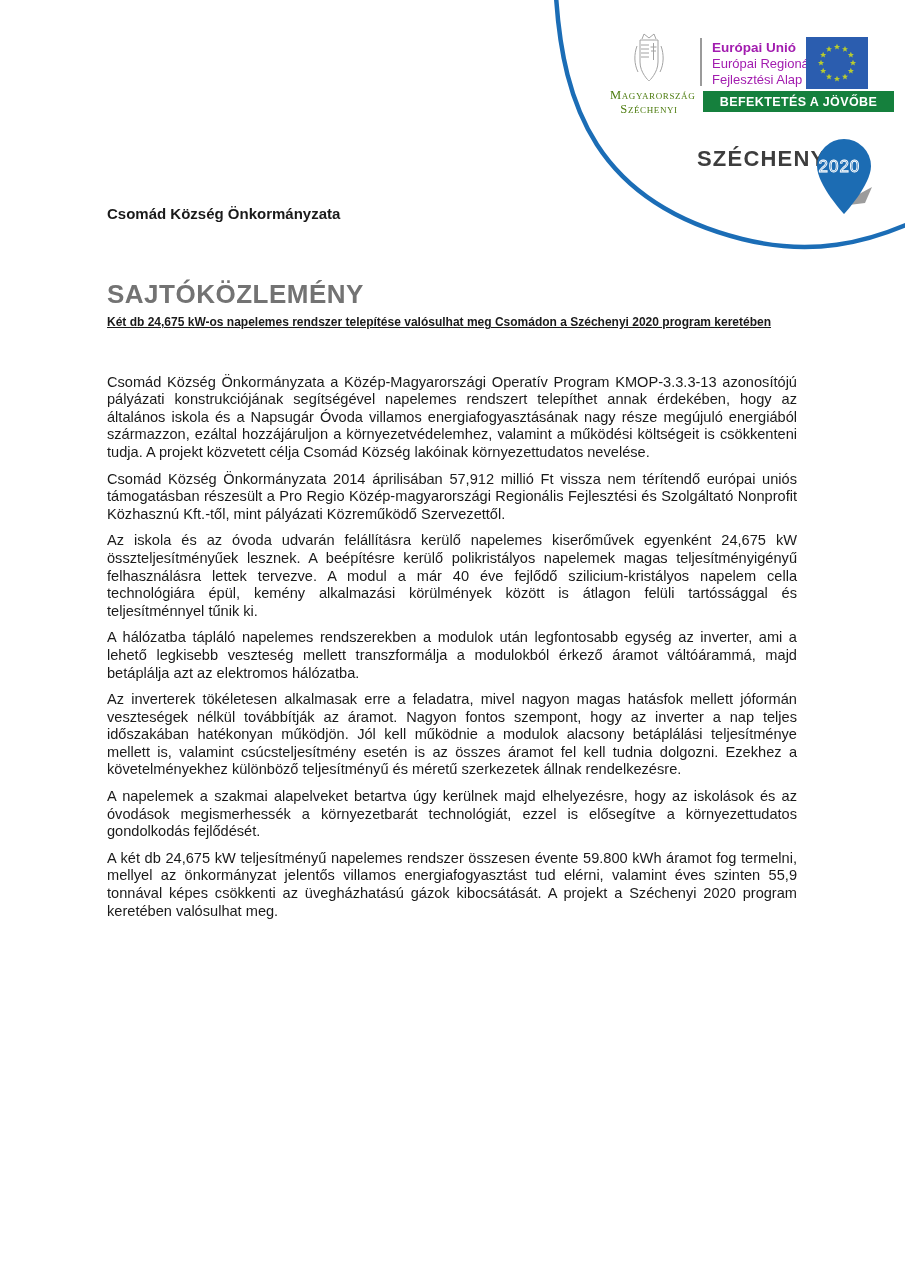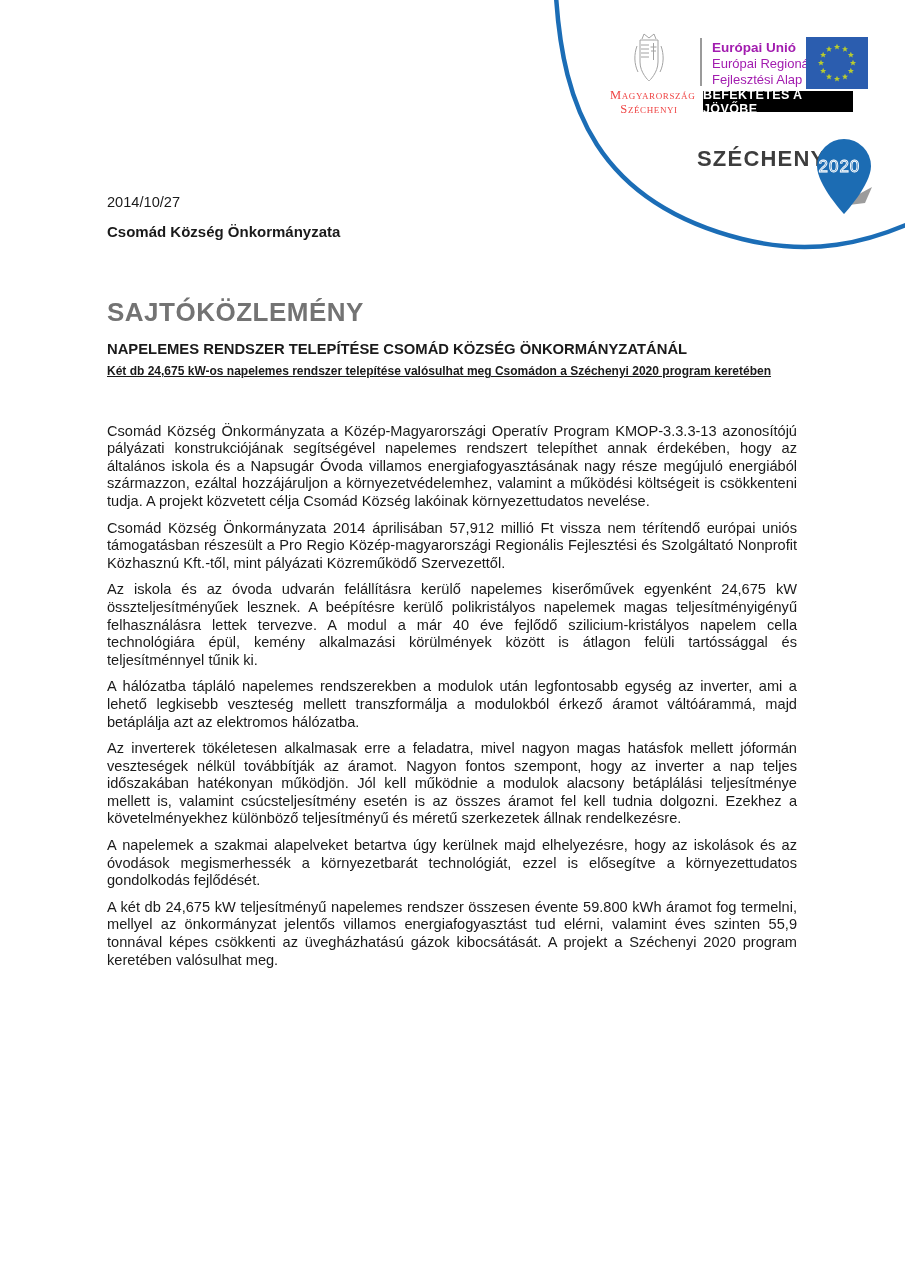--- a/index.html
+++ b/index.html
@@ -8,30 +8,30 @@
     position:relative; width:905px; height:1280px; margin:0 auto;
     background:#ffffff; overflow:hidden;
     font-family:"Liberation Sans", sans-serif; color:#1a1a1a;
   }
   
   .arc-svg { position:absolute; left:0; top:0; width:905px; height:270px; }
   .gov-logo { position:absolute; left:610px; top:32px; width:78px; text-align:center; }
   .gov-crest { display:block; margin:0 auto 2px auto; }
   .gov-name {
     font-family:"Liberation Serif", serif; font-size:12.5px; line-height:14px;
-    color:#ef4444; letter-spacing:0.6px; font-variant:small-caps;
+    color:#4d7c0f; letter-spacing:0.6px; font-variant:small-caps;
   }
   .eu-sep { position:absolute; left:700px; top:38px; width:2px; height:48px; background:#9a9a9a; }
   .eu-text { position:absolute; left:712px; top:40px; color:#a21caf; }
   .eu-title { font-size:13.5px; font-weight:bold; line-height:16px; }
   .eu-line { font-size:13px; line-height:16px; }
   .eu-flag { position:absolute; left:806px; top:37px; }
   .eu-banner {
-    position:absolute; left:703px; top:91px; width:150px; height:21px;
-    background:#000000; color:#ffffff; font-size:12.5px; font-weight:bold;
+    position:absolute; left:703px; top:91px; width:191px; height:21px;
+    background:#15803d; color:#ffffff; font-size:12.5px; font-weight:bold;
     letter-spacing:0.4px; display:flex; align-items:center; justify-content:center;
   }
   .szechenyi-wordmark {
     position:absolute; left:697px; top:146px; font-size:22px; font-weight:bold;
     color:#3d3d3d; letter-spacing:1.2px;
   }
   .szechenyi-pin { position:absolute; left:814px; top:137px; }
   
   .content { position:absolute; left:107px; top:193px; width:690px; }
   .doc-date { font-size:14.6px; line-height:18px; }
@@ -106,24 +106,22 @@
   <div class="eu-banner">BEFEKTETÉS A JÖVŐBE</div>
 
   <div class="szechenyi-wordmark">SZÉCHENYI</div>
   <svg class="szechenyi-pin" width="62" height="80" viewBox="0 0 62 80" xmlns="http://www.w3.org/2000/svg" aria-hidden="true">
     <path d="M36 62 L58 50 L51 66 L35 68 Z" fill="#9c9c9c"></path>
     <path d="M30 77 C30 77 3 48 3 29 A27 27 0 1 1 57 29 C57 48 30 77 30 77 Z" fill="#1c6cb3"></path>
     <text x="4.5" y="35" font-family="Liberation Sans, sans-serif" font-size="17" letter-spacing="1" fill="none" stroke="#ffffff" stroke-width="0.9">2020</text>
   </svg>
 
   <div class="content">
-    <div class="doc-date">2014/10/27</div>
     <div class="doc-org">Csomád Község Önkormányzata</div>
     <h1 class="doc-title">SAJTÓKÖZLEMÉNY</h1>
-    <div class="doc-headline">NAPELEMES RENDSZER TELEPÍTÉSE CSOMÁD KÖZSÉG ÖNKORMÁNYZATÁNÁL</div>
     <div class="doc-subheadline">Két db 24,675 kW-os napelemes rendszer telepítése valósulhat meg Csomádon a Széchenyi 2020 program keretében</div>
 
     <p class="doc-paragraph first">Csomád Község Önkormányzata a Közép-Magyarországi Operatív Program KMOP-3.3.3-13 azonosítójú pályázati konstrukciójának segítségével napelemes rendszert telepíthet annak érdekében, hogy az általános iskola és a Napsugár Óvoda villamos energiafogyasztásának nagy része megújuló energiából származzon, ezáltal hozzájáruljon a környezetvédelemhez, valamint a működési költségeit is csökkenteni tudja. A projekt közvetett célja Csomád Község lakóinak környezettudatos nevelése.</p>
     <p class="doc-paragraph">Csomád Község Önkormányzata 2014 áprilisában 57,912 millió Ft vissza nem térítendő európai uniós támogatásban részesült a Pro Regio Közép-magyarországi Regionális Fejlesztési és Szolgáltató Nonprofit Közhasznú Kft.-től, mint pályázati Közreműködő Szervezettől.</p>
     <p class="doc-paragraph">Az iskola és az óvoda udvarán felállításra kerülő napelemes kiserőművek egyenként 24,675 kW összteljesítményűek lesznek. A beépítésre kerülő polikristályos napelemek magas teljesítményigényű felhasználásra lettek tervezve. A modul a már 40 éve fejlődő szilicium-kristályos napelem cella technológiára épül, kemény alkalmazási körülmények között is átlagon felüli tartóssággal és teljesítménnyel tűnik ki.</p>
     <p class="doc-paragraph">A hálózatba tápláló napelemes rendszerekben a modulok után legfontosabb egység az inverter, ami a lehető legkisebb veszteség mellett transzformálja a modulokból érkező áramot váltóárammá, majd betáplálja azt az elektromos hálózatba.</p>
     <p class="doc-paragraph">Az inverterek tökéletesen alkalmasak erre a feladatra, mivel nagyon magas hatásfok mellett jóformán veszteségek nélkül továbbítják az áramot. Nagyon fontos szempont, hogy az inverter a nap teljes időszakában hatékonyan működjön. Jól kell működnie a modulok alacsony betáplálási teljesítménye mellett is, valamint csúcsteljesítmény esetén is az összes áramot fel kell tudnia dolgozni. Ezekhez a követelményekhez különböző teljesítményű és méretű szerkezetek állnak rendelkezésre.</p>
     <p class="doc-paragraph">A napelemek a szakmai alapelveket betartva úgy kerülnek majd elhelyezésre, hogy az iskolások és az óvodások megismerhessék a környezetbarát technológiát, ezzel is elősegítve a környezettudatos gondolkodás fejlődését.</p>
     <p class="doc-paragraph">A két db 24,675 kW teljesítményű napelemes rendszer összesen évente 59.800 kWh áramot fog termelni, mellyel az önkormányzat jelentős villamos energiafogyasztást tud elérni, valamint éves szinten 55,9 tonnával képes csökkenti az üvegházhatású gázok kibocsátását. A projekt a Széchenyi 2020 program keretében valósulhat meg.</p>
   </div>

